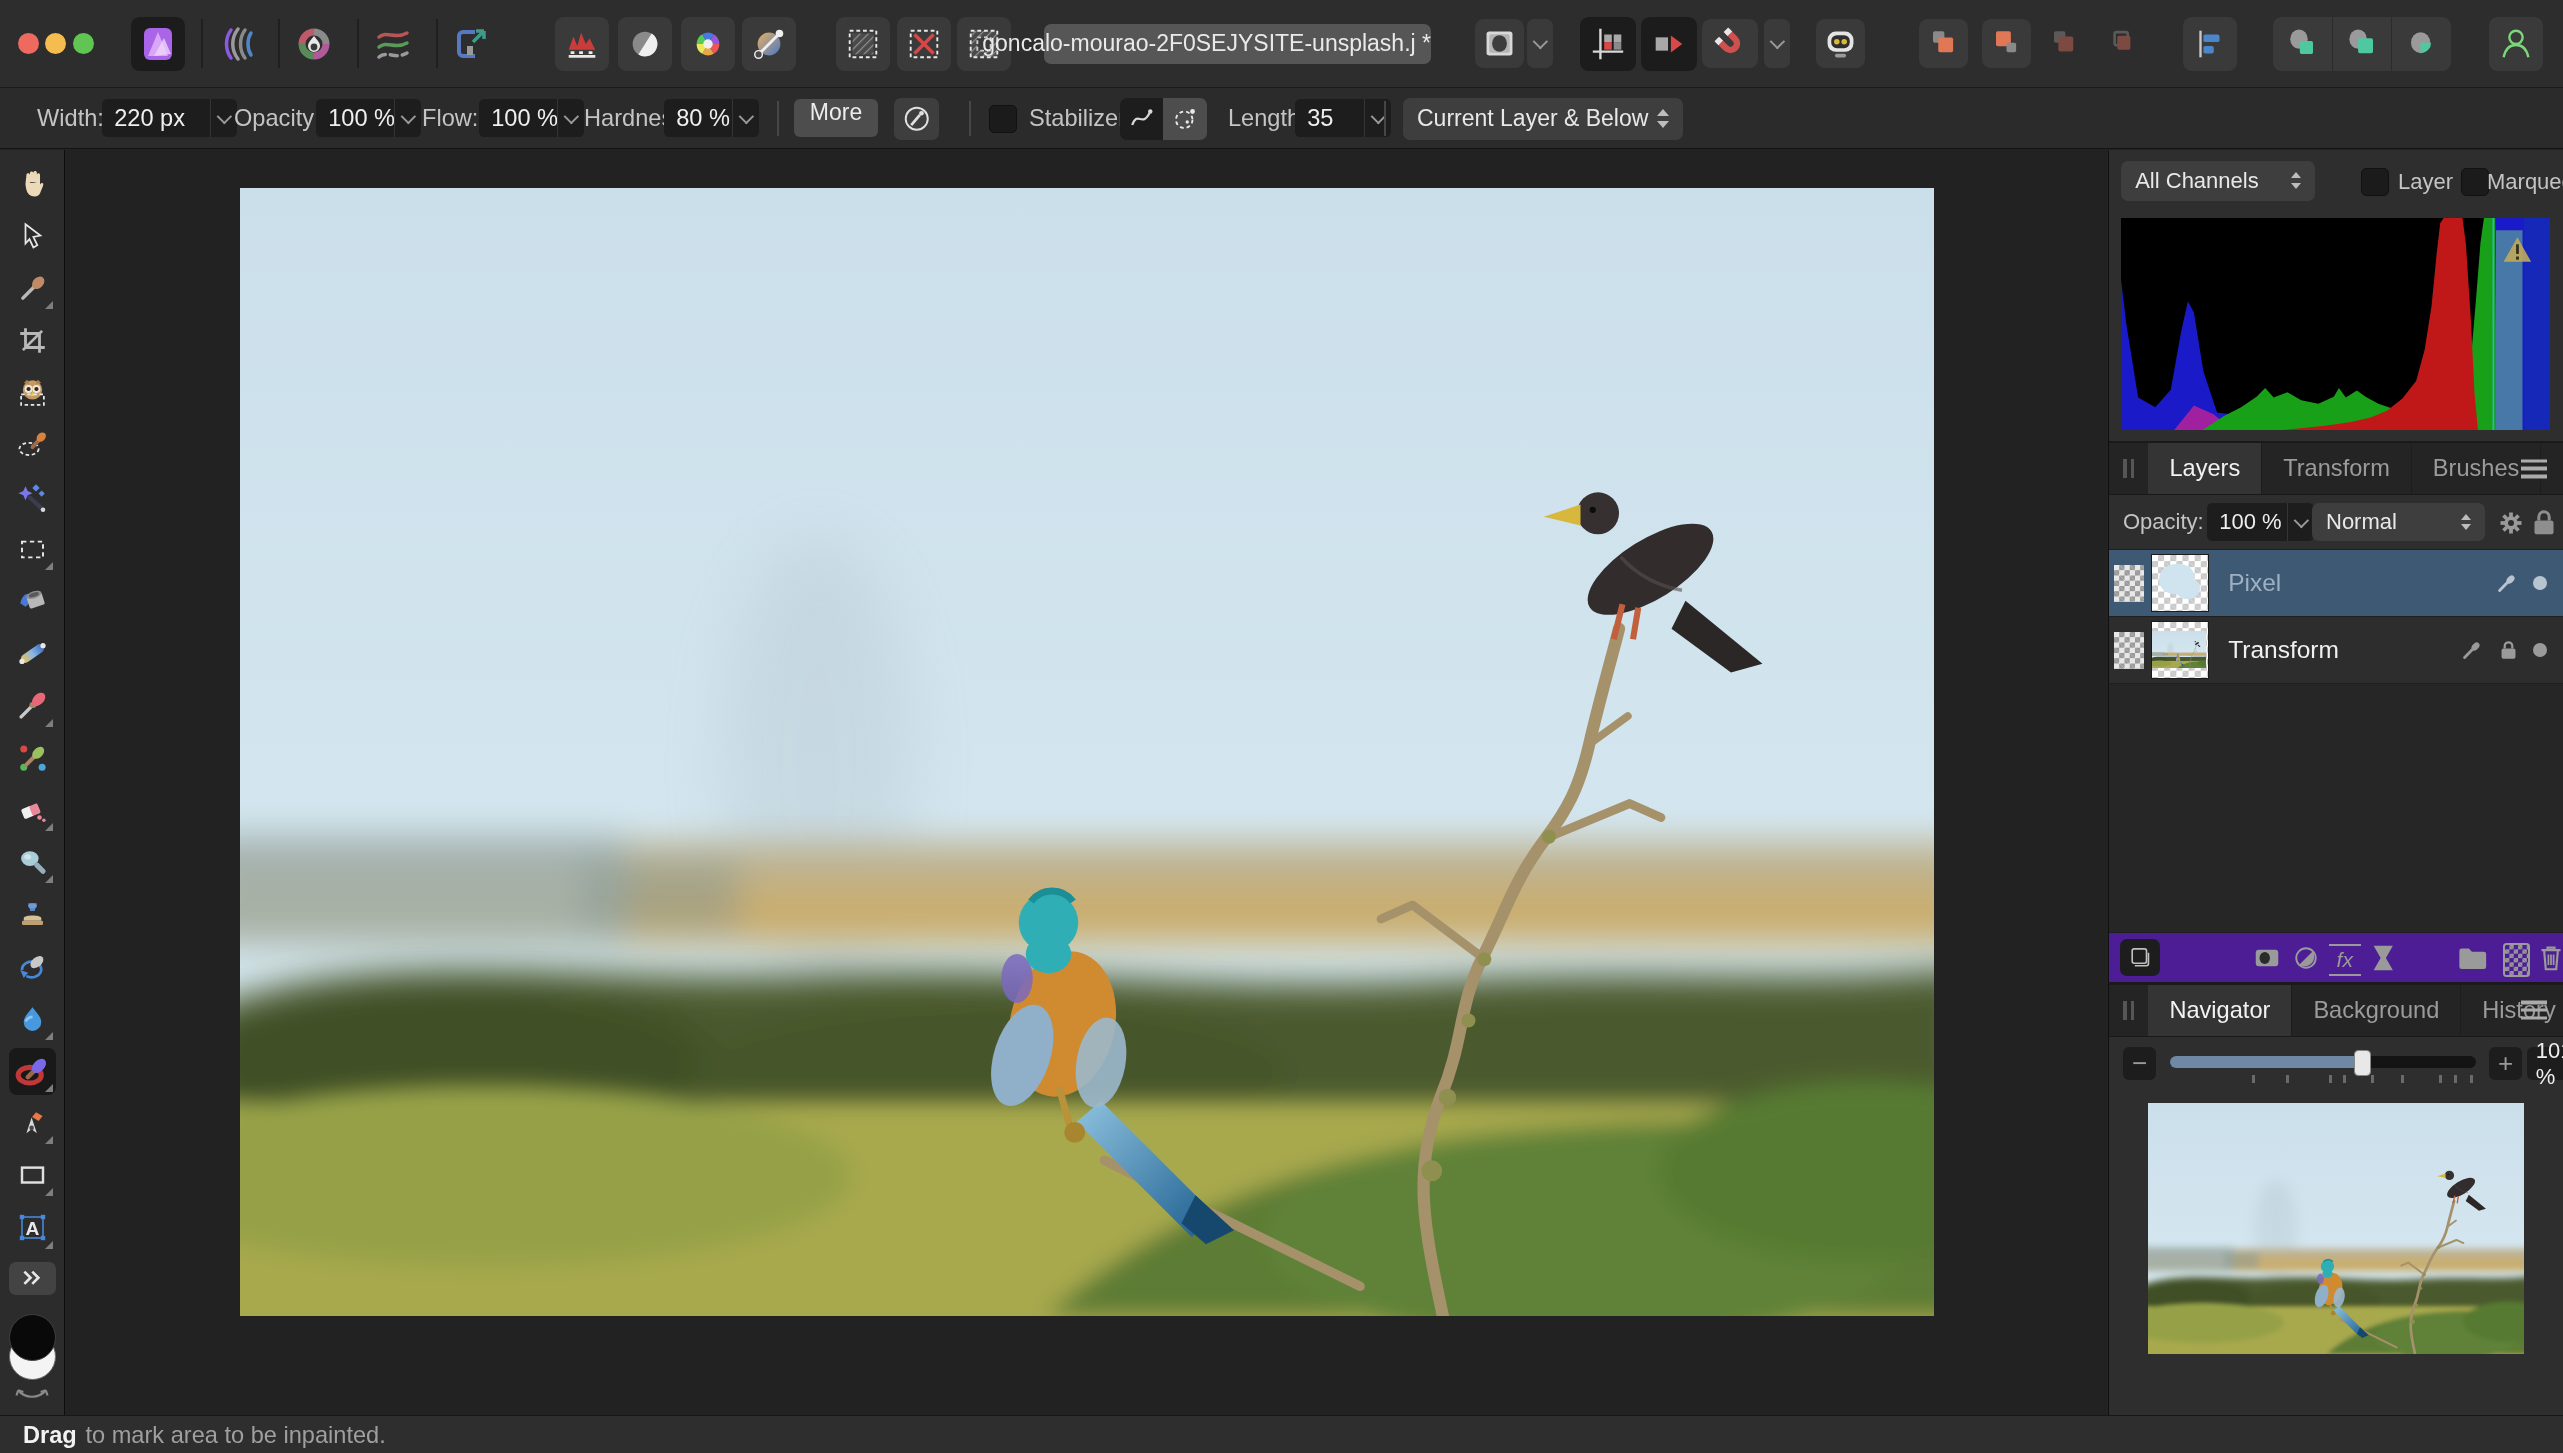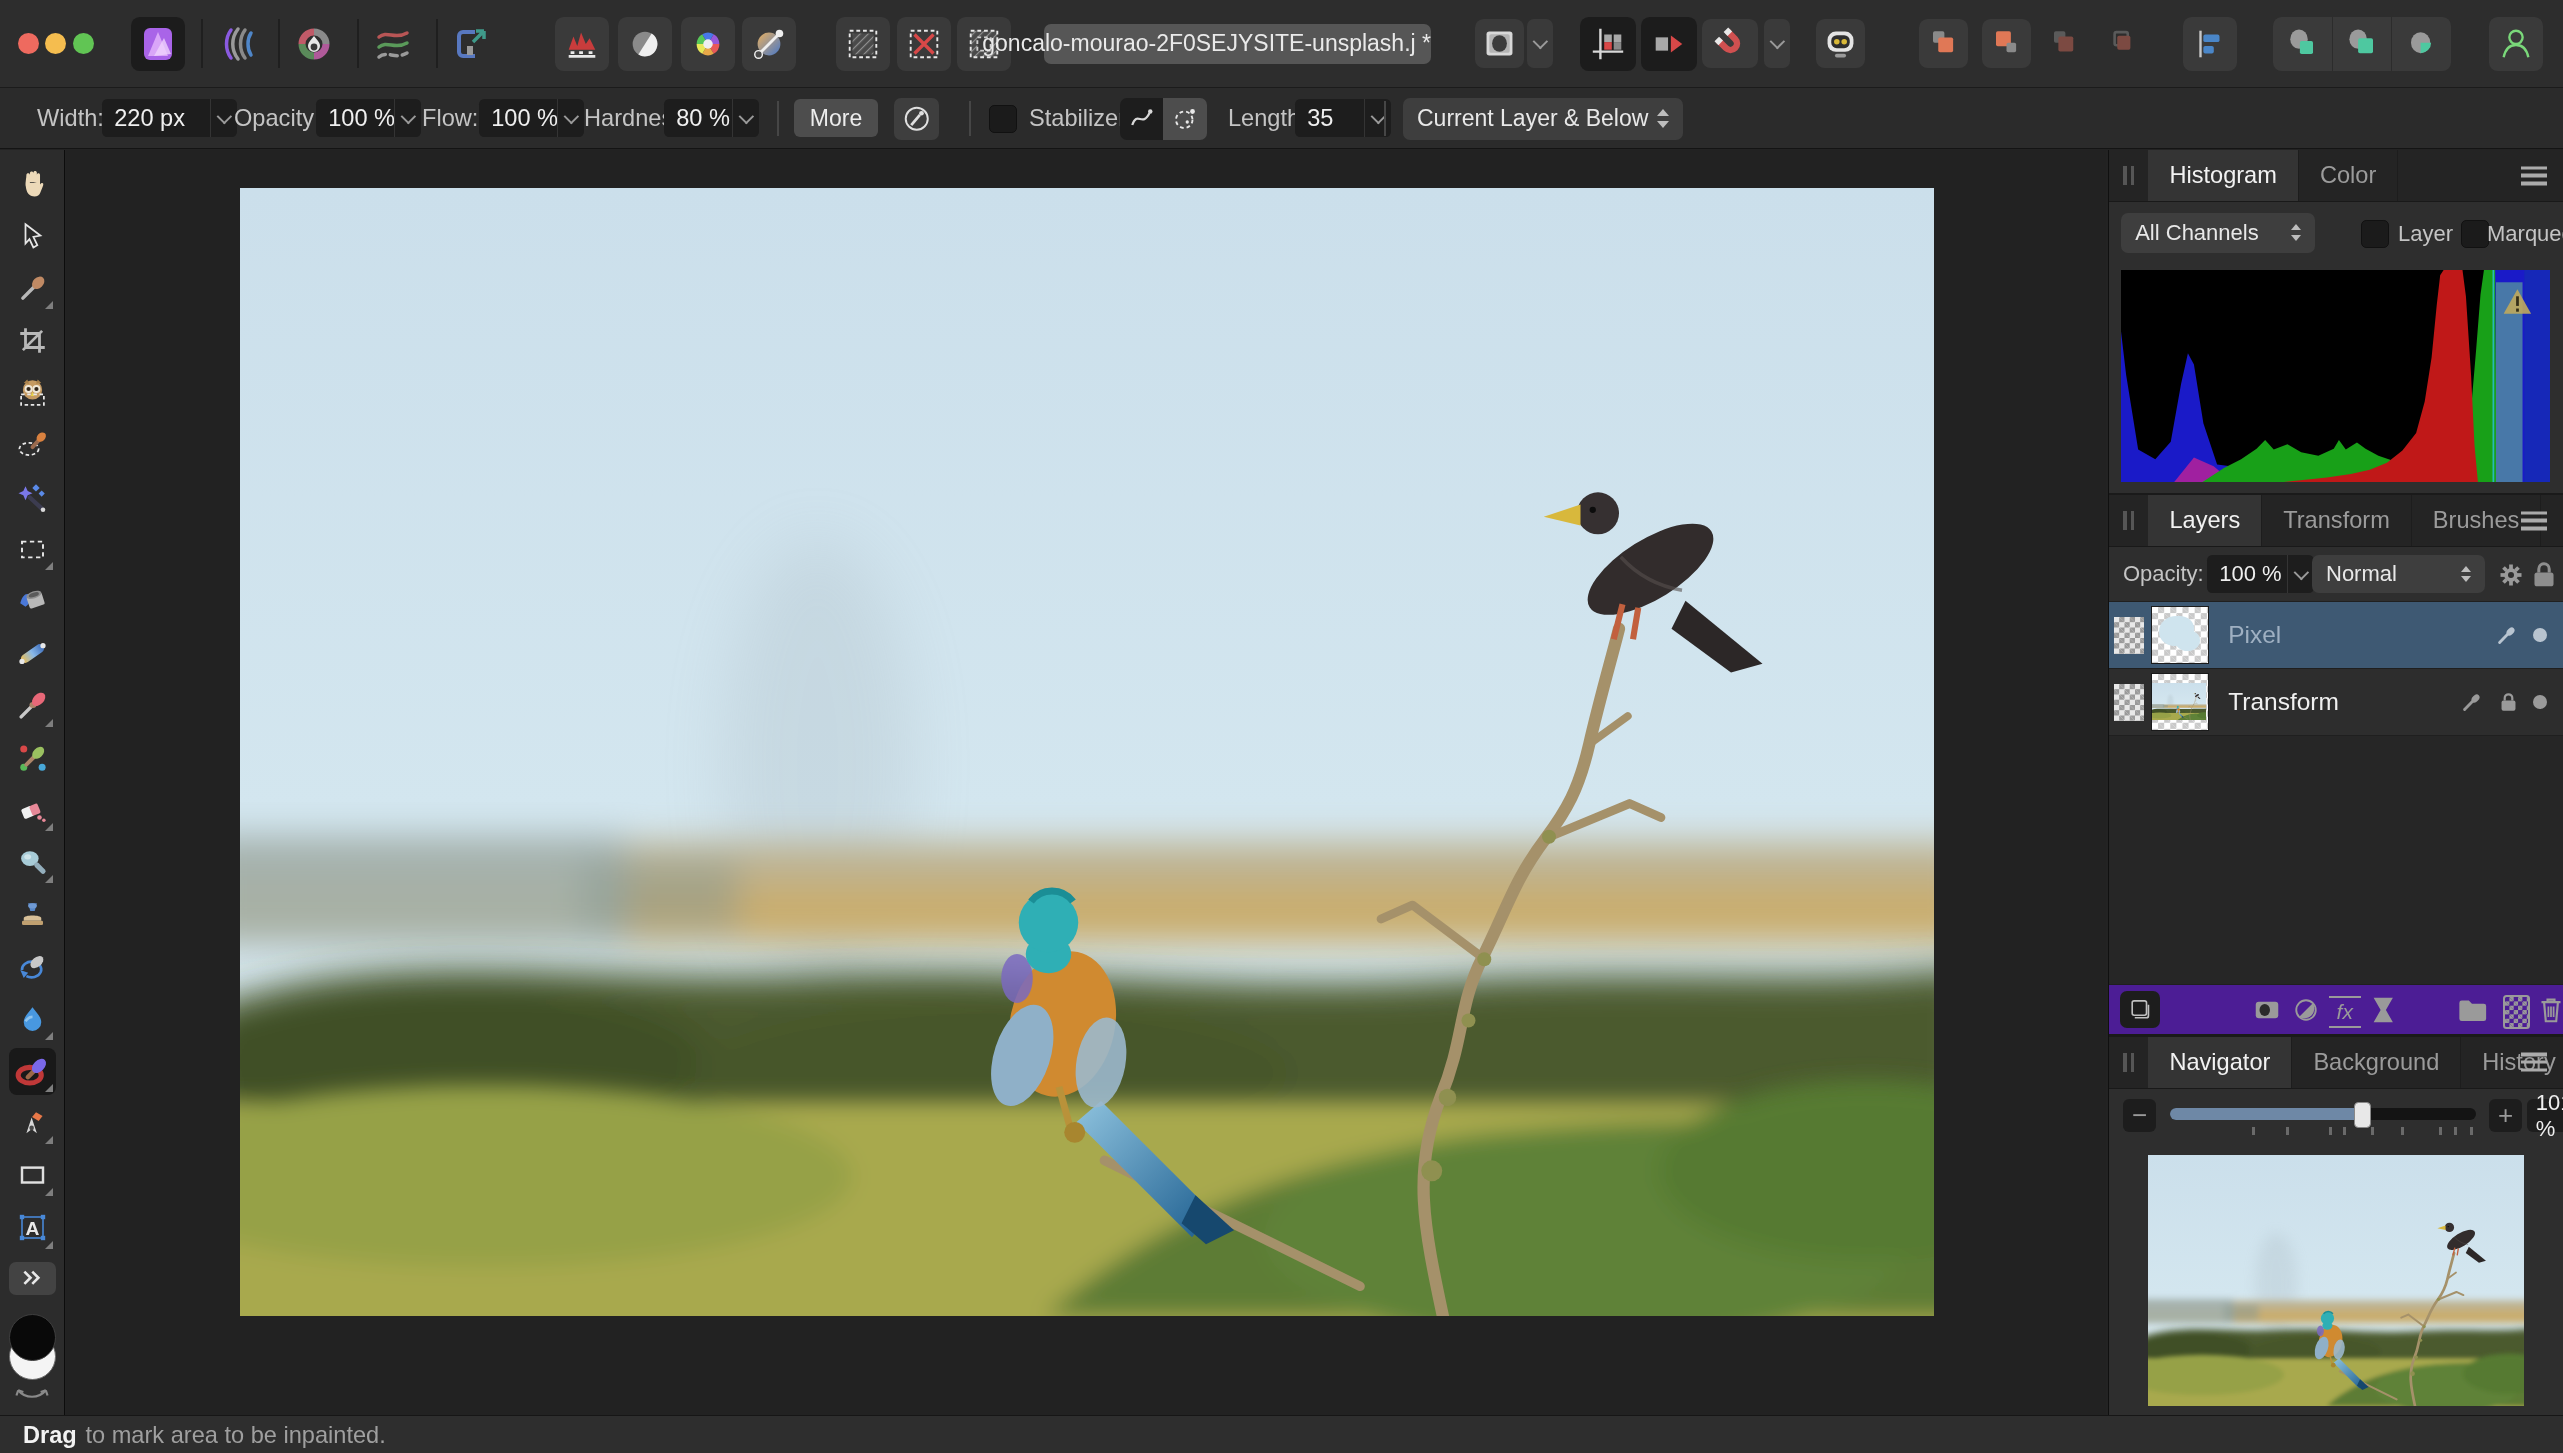--- a/index.html
+++ b/index.html
@@ -428,21 +428,21 @@
   <span class="lbl" style="left:584px">Hardness:</span>
   <div class="combo" style="left:664px">
     <span class="val" style="width:44px">80 %</span>
     <span class="chev">
         <span class="cmark"></span>
       </span>
   </div>
 
   <div class="csep" style="left:777px"></div>
 
-  <div style="position:absolute;left:794px;top:11.4px;width:84px;height:38px;background:#4d4d4d;border-radius:6.1px;display:flex;align-items:center;justify-content:center;font-size:23px;color:#ececec">
+  <div style="position:absolute;left:794px;top:11.4px;width:84px;height:38px;background:#4d4d4d;border-radius:6.1px;display:flex;justify-content:center;font-size:23px;color:#ececec">
     <span>More</span>
   </div>
   <div style="position:absolute;left:894px;top:9.6px;width:45px;height:42px;background:#3e3e3e;border-radius:7px;display:flex;align-items:center;justify-content:center">
     <svg width="31.5" height="31.5" viewBox="0 0 40 40" fill="none" stroke="#e0e0e0">
       <circle cx="20" cy="20" r="14" stroke-width="2.5"></circle>
       <path d="M13 28 L24 15" stroke-width="3.5"></path>
       <circle cx="26" cy="13" r="3" fill="#e0e0e0" stroke="none"></circle>
     </svg>
   </div>
 
@@ -662,37 +662,20 @@
   <div class="canvas">
     <svg width="1694" height="1128" viewBox="0 0 968 645" preserveAspectRatio="none">
       <use href="#photoScene"></use>
     </svg>
   </div>
 </div>
 
 <div class="rightcol">
 
   <div>
-    <div class="tabbar">
-      <span class="phandle">
-          <i></i>
-          <i></i>
-        </span>
-      <div class="tab active">
-          <span>Histogram</span>
-        </div>
-      <div class="tab">
-          <span>Color</span>
-        </div>
-      <div class="burger">
-          <i></i>
-          <i></i>
-          <i></i>
-        </div>
-    </div>
     <div style="position:relative;height:61px">
       <div class="select" style="position:absolute;left:12.2px;top:10.5px;width:194px;height:40px;font-size:22px">
         <span>All Channels</span>
         <span class="updown">
             <span class="tri-u" style="border-left-width:5.2px;border-right-width:5.2px;border-bottom-width:6.1px"></span>
             <span class="tri-d" style="border-left-width:5.2px;border-right-width:5.2px;border-top-width:6.1px"></span>
           </span>
       </div>
       <div class="cb" style="position:absolute;left:252px;top:17.5px"></div>
       <span style="position:absolute;left:289px;top:19px;font-size:22px;color:#c4c4c4">Layer</span>

